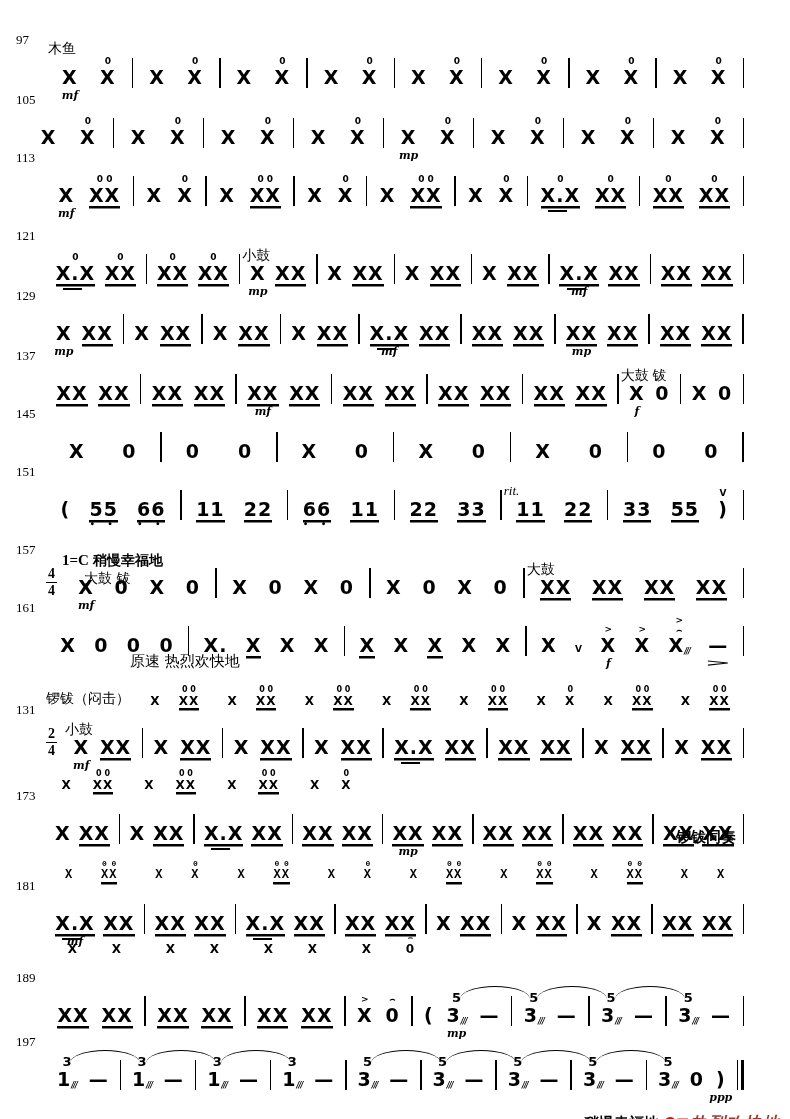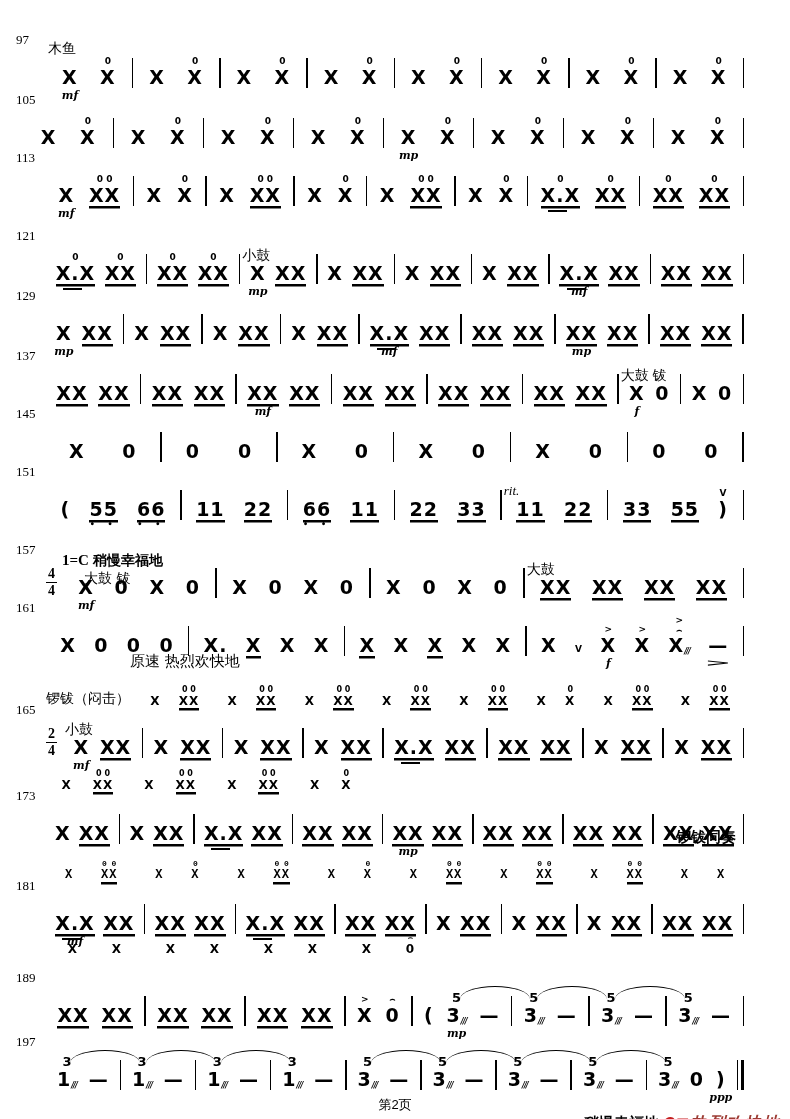--- a/index.html
+++ b/index.html
@@ -929,21 +929,21 @@
               <span class="main">X</span>
             </span>
             <span class="tok">
               <span class="above">0 0</span>
               <span class="main u1">XX</span>
             </span>
           </div>
         </div>
       </div>
       <div class="system">
-        <span class="mnum">165</span>
+        <span class="mnum">131</span>
         <div class="row">
           <span class="tsig">
             <b>2</b>
             <b>4</b>
           </span>
           <div class="measure" style="flex-grow: 2;">
             <span class="mlabel">小鼓</span>
             <span class="tok">
               <span class="main">X</span>
               <span class="below">mf</span>
@@ -1511,20 +1511,19 @@
             </span>
           </div>
           <span class="finalbar">
             <i></i>
             <i></i>
           </span>
         </div>
       </div>
     </div>
   <div class="footer">
-    <div class="pagenum">第2页</div>
     <div class="credit">
       <span>稍慢幸福地</span>
       <span class="logo">C≣</span>
       <span class="site">热烈欢快地</span>
     </div>
   </div>
 </div>
 
 </body></html>

